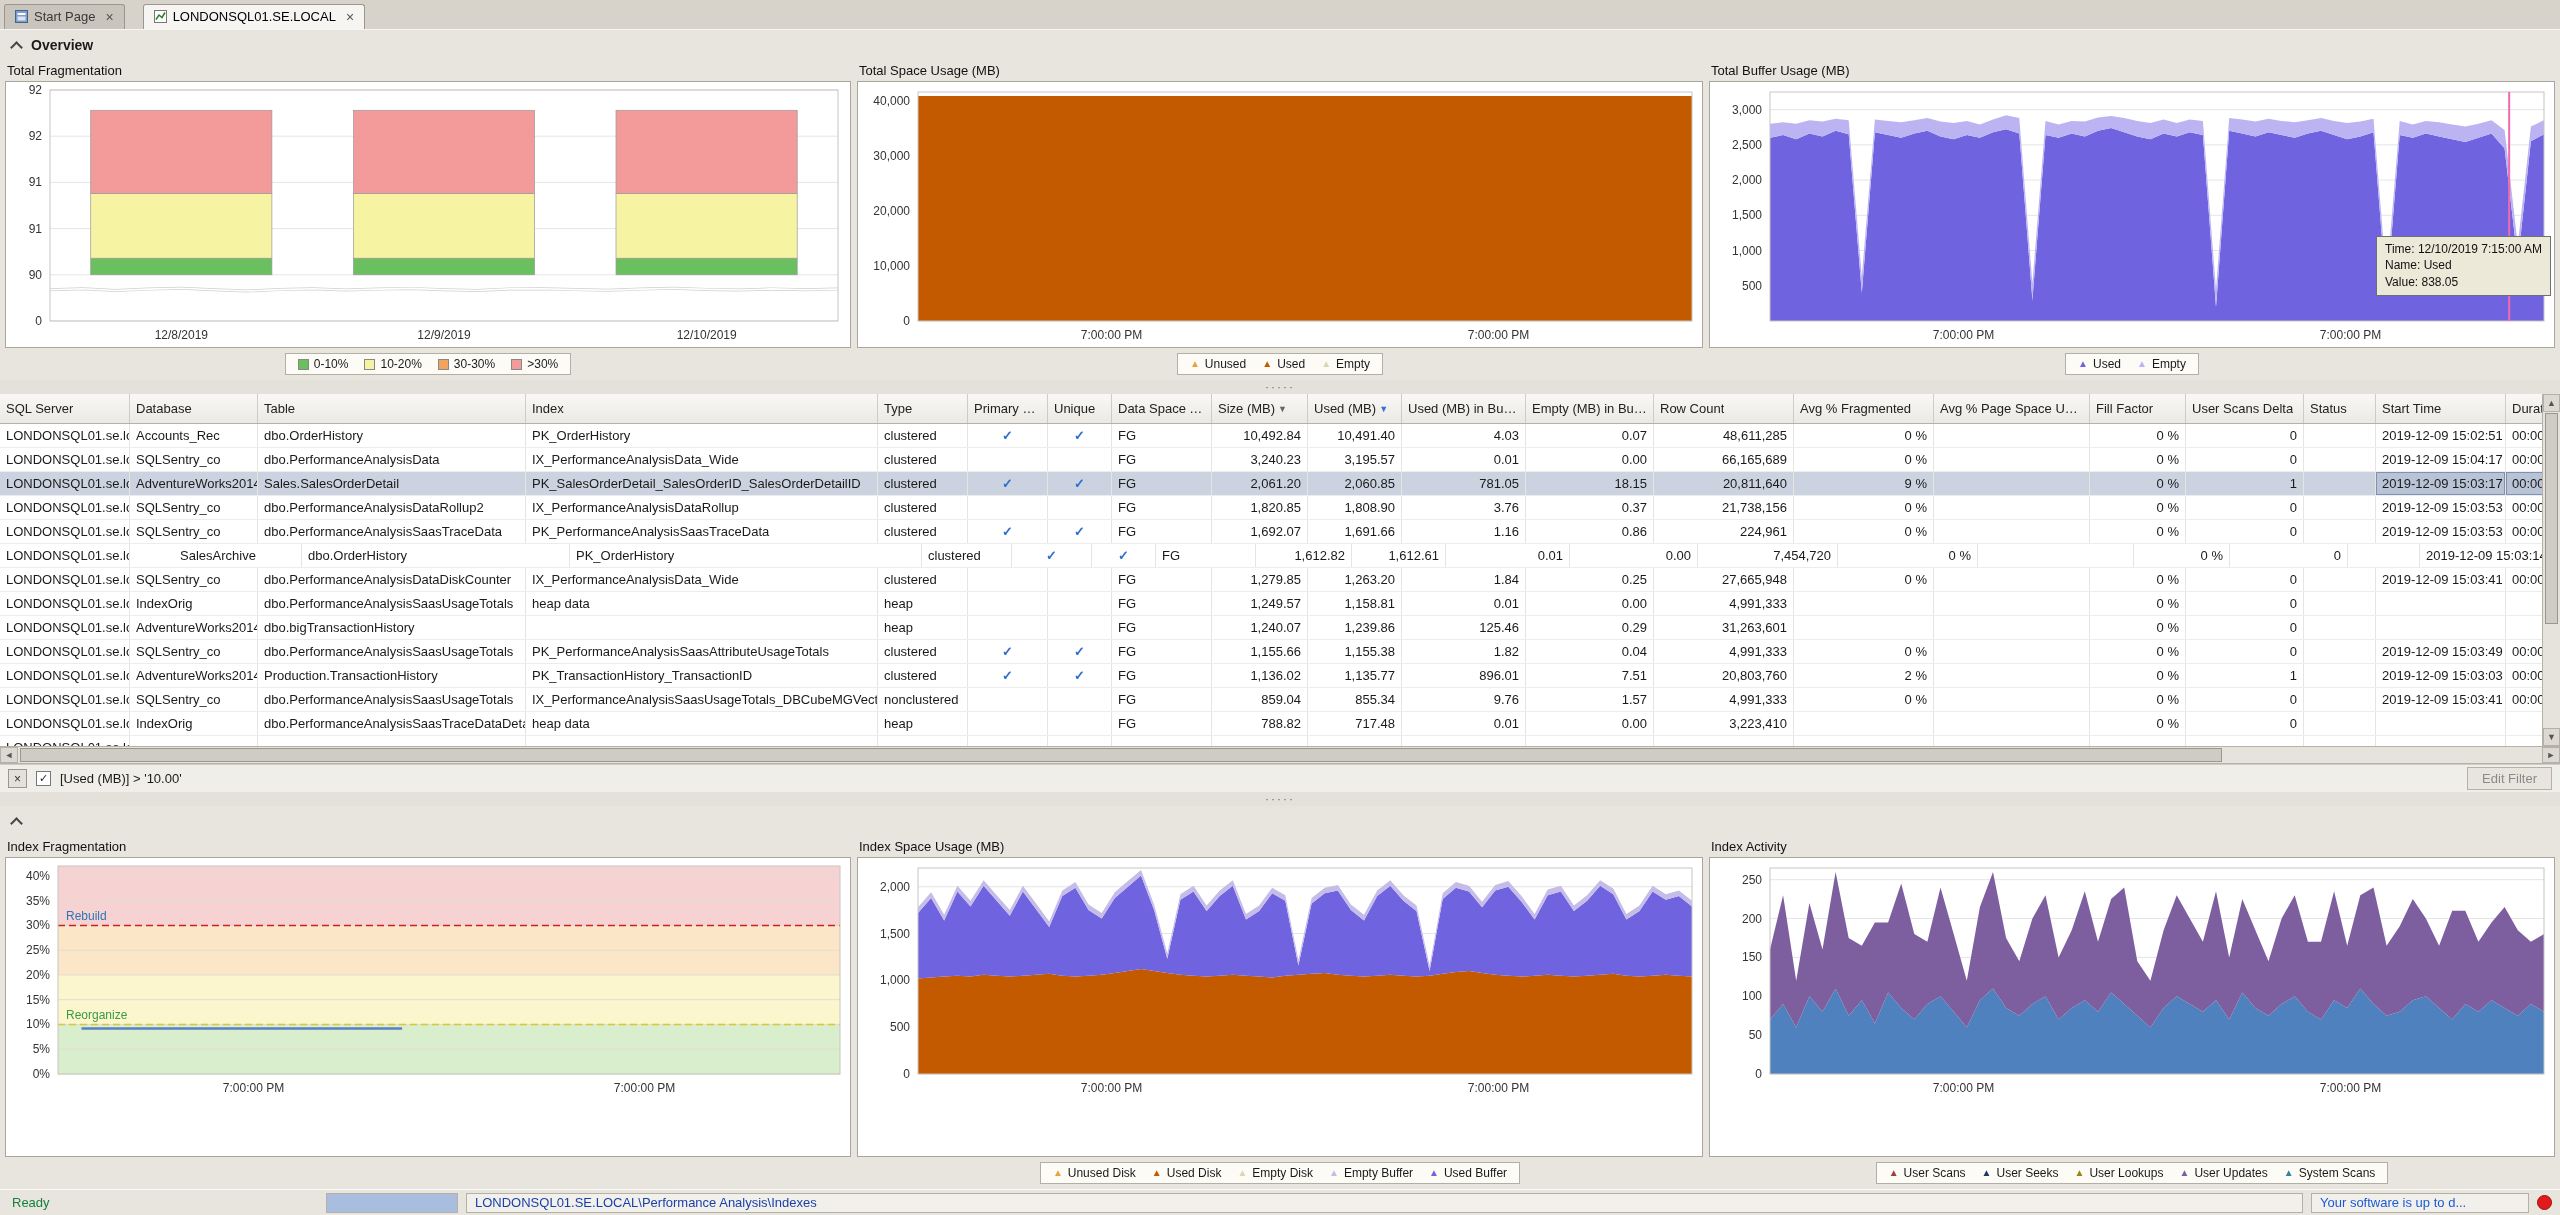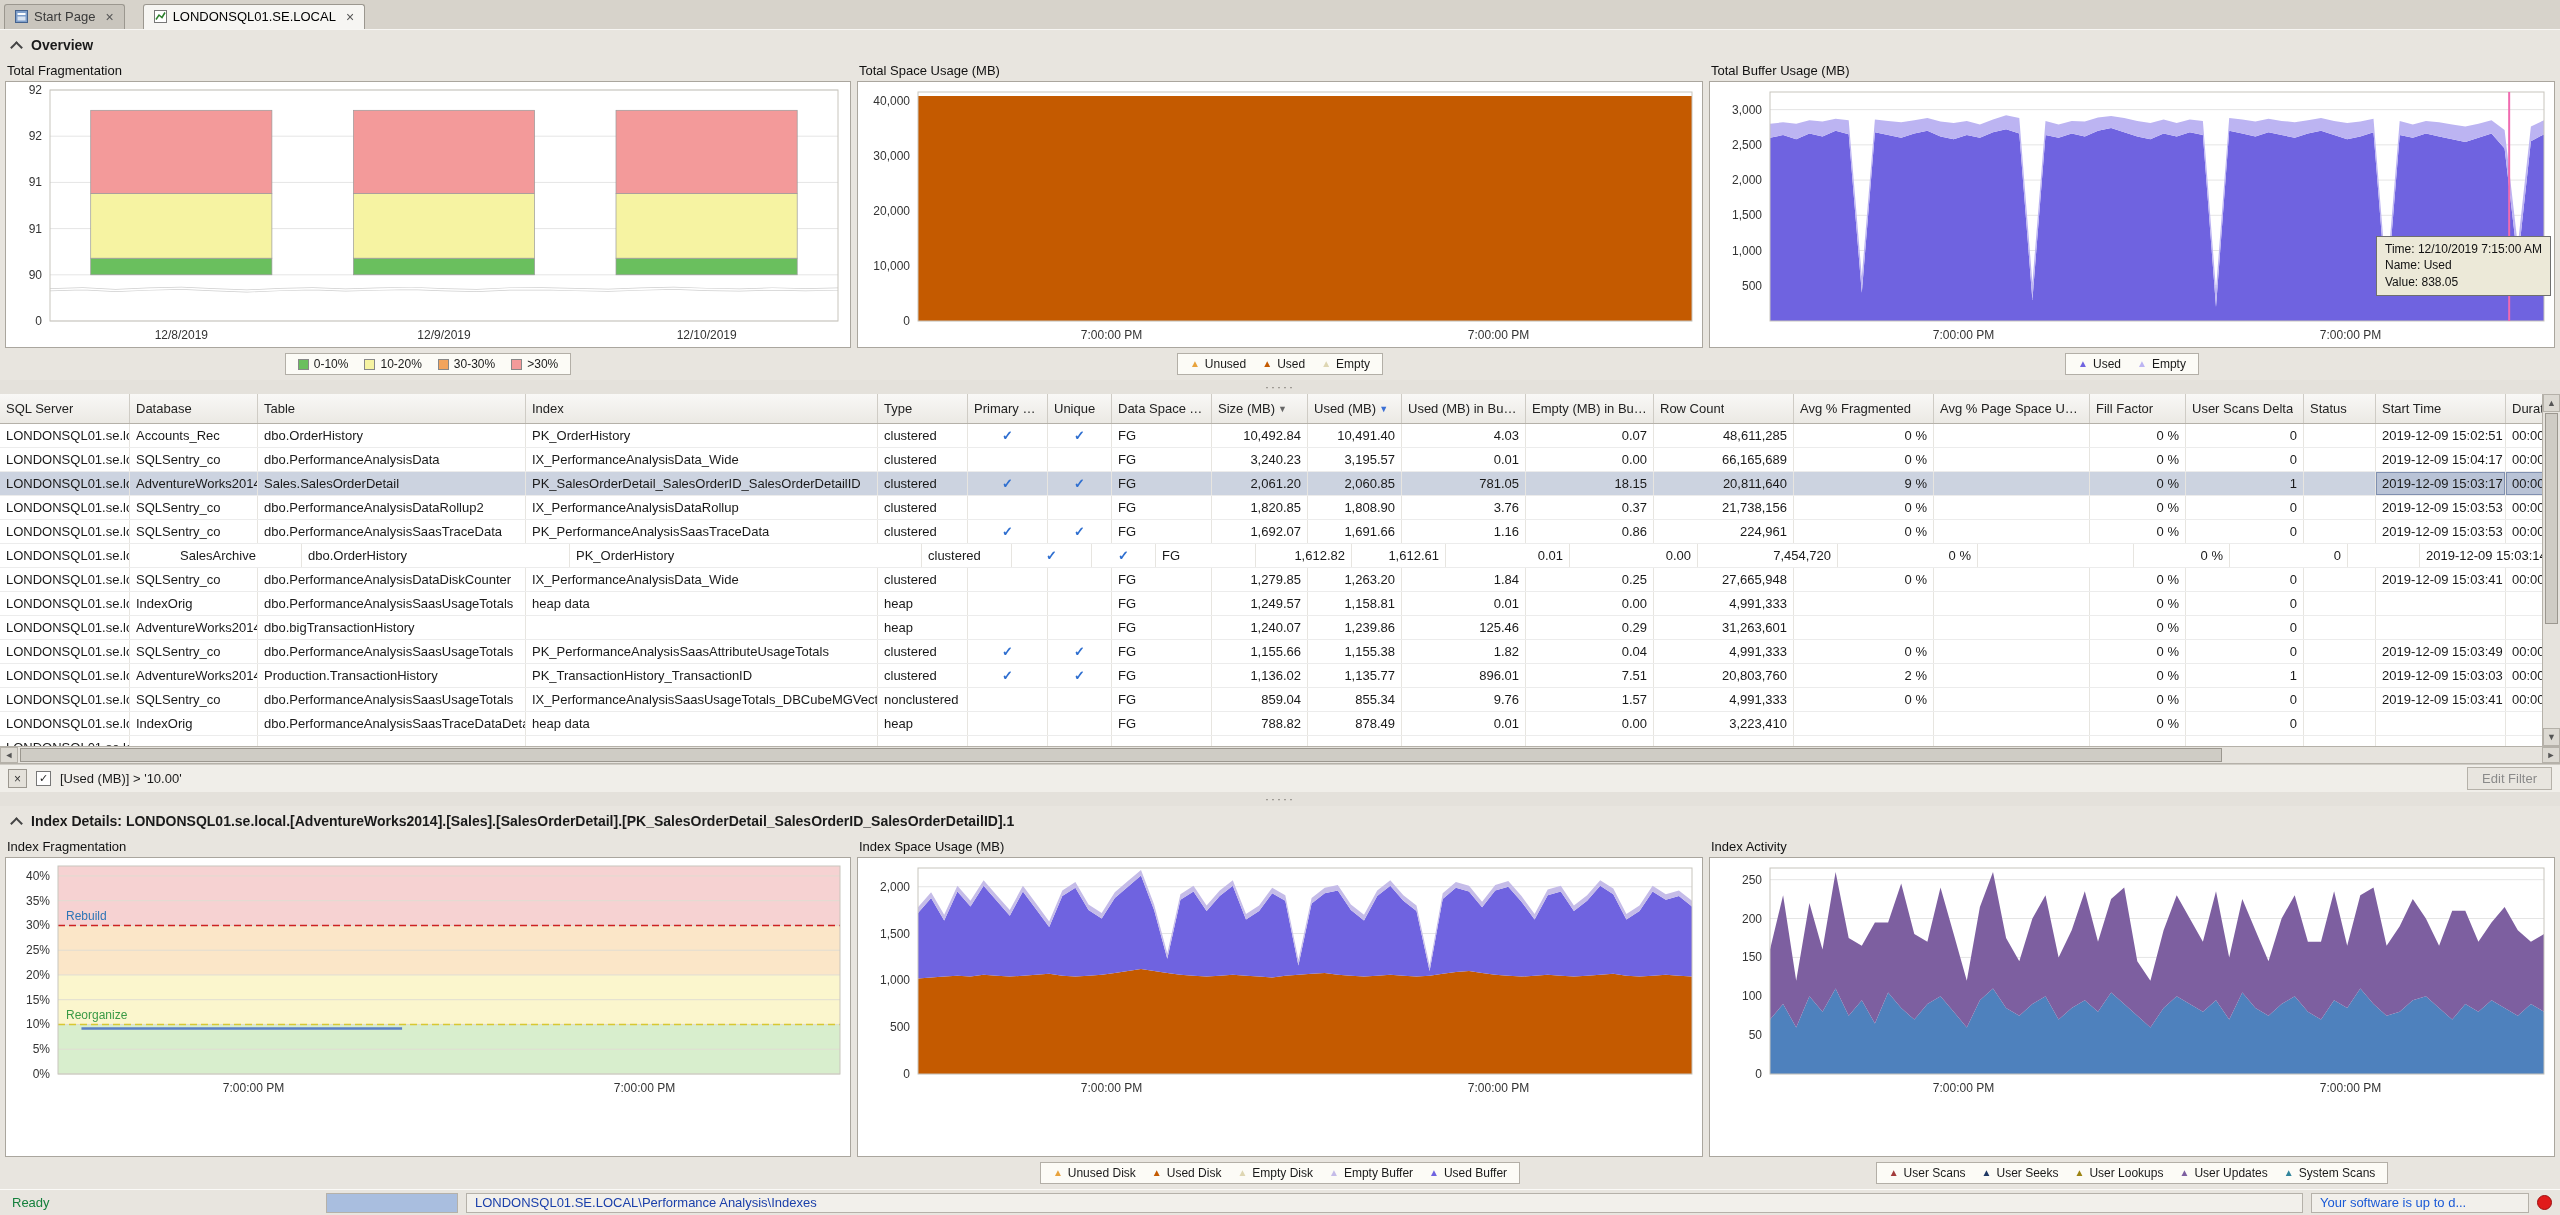--- a/index.html
+++ b/index.html
@@ -634,21 +634,21 @@
           <div class="trow">
             <div class="tcell" style="width: 130px;">LONDONSQL01.se.local</div>
             <div class="tcell" style="width: 128px;">IndexOrig</div>
             <div class="tcell" style="width: 268px;">dbo.PerformanceAnalysisSaasTraceDataDetail</div>
             <div class="tcell" style="width: 352px;">heap data</div>
             <div class="tcell" style="width: 90px;">heap</div>
             <div class="tcell c" style="width: 80px;"></div>
             <div class="tcell c" style="width: 64px;"></div>
             <div class="tcell" style="width: 100px;">FG</div>
             <div class="tcell r" style="width: 96px;">788.82</div>
-            <div class="tcell r" style="width: 94px;">878.49</div>
+            <div class="tcell r" style="width: 94px;">717.48</div>
             <div class="tcell r" style="width: 124px;">0.01</div>
             <div class="tcell r" style="width: 128px;">0.00</div>
             <div class="tcell r" style="width: 140px;">3,223,410</div>
             <div class="tcell r" style="width: 140px;"></div>
             <div class="tcell r" style="width: 156px;"></div>
             <div class="tcell r" style="width: 96px;">0 %</div>
             <div class="tcell r" style="width: 118px;">0</div>
             <div class="tcell" style="width: 72px;"></div>
             <div class="tcell" style="width: 130px;"></div>
             <div class="tcell" style="width: 100px;"></div>
@@ -696,21 +696,20 @@
     <div class="fx-close">×</div>
     <div class="fx-check">✓</div>
     <span>[Used (MB)] &gt; '10.00'</span>
     <button class="edit-filter">Edit Filter</button>
   </div>
 
   <div class="splitter">·····</div>
 
   <div class="section-hdr">
     <span class="chev"></span>
-    <span>Index Details: LONDONSQL01.se.local.[AdventureWorks2014].[Sales].[SalesOrderDetail].[PK_SalesOrderDetail_SalesOrderID_SalesOrderDetailID].1</span>
   </div>
 
   <div class="charts-row" id="charts-bottom">
     <div class="panel">
       <div class="panel-title">Index Fragmentation</div>
       <div class="plotwrap">
           <svg width="844" height="242">
             <rect x="52" y="166.47619047619048" width="782" height="49.52380952380952" fill="#d8eecd"></rect>
             <rect x="52" y="116.95238095238096" width="782" height="49.52380952380952" fill="#fbf6cd"></rect>
             <rect x="52" y="67.42857142857142" width="782" height="49.52380952380955" fill="#fbe6c8"></rect>

